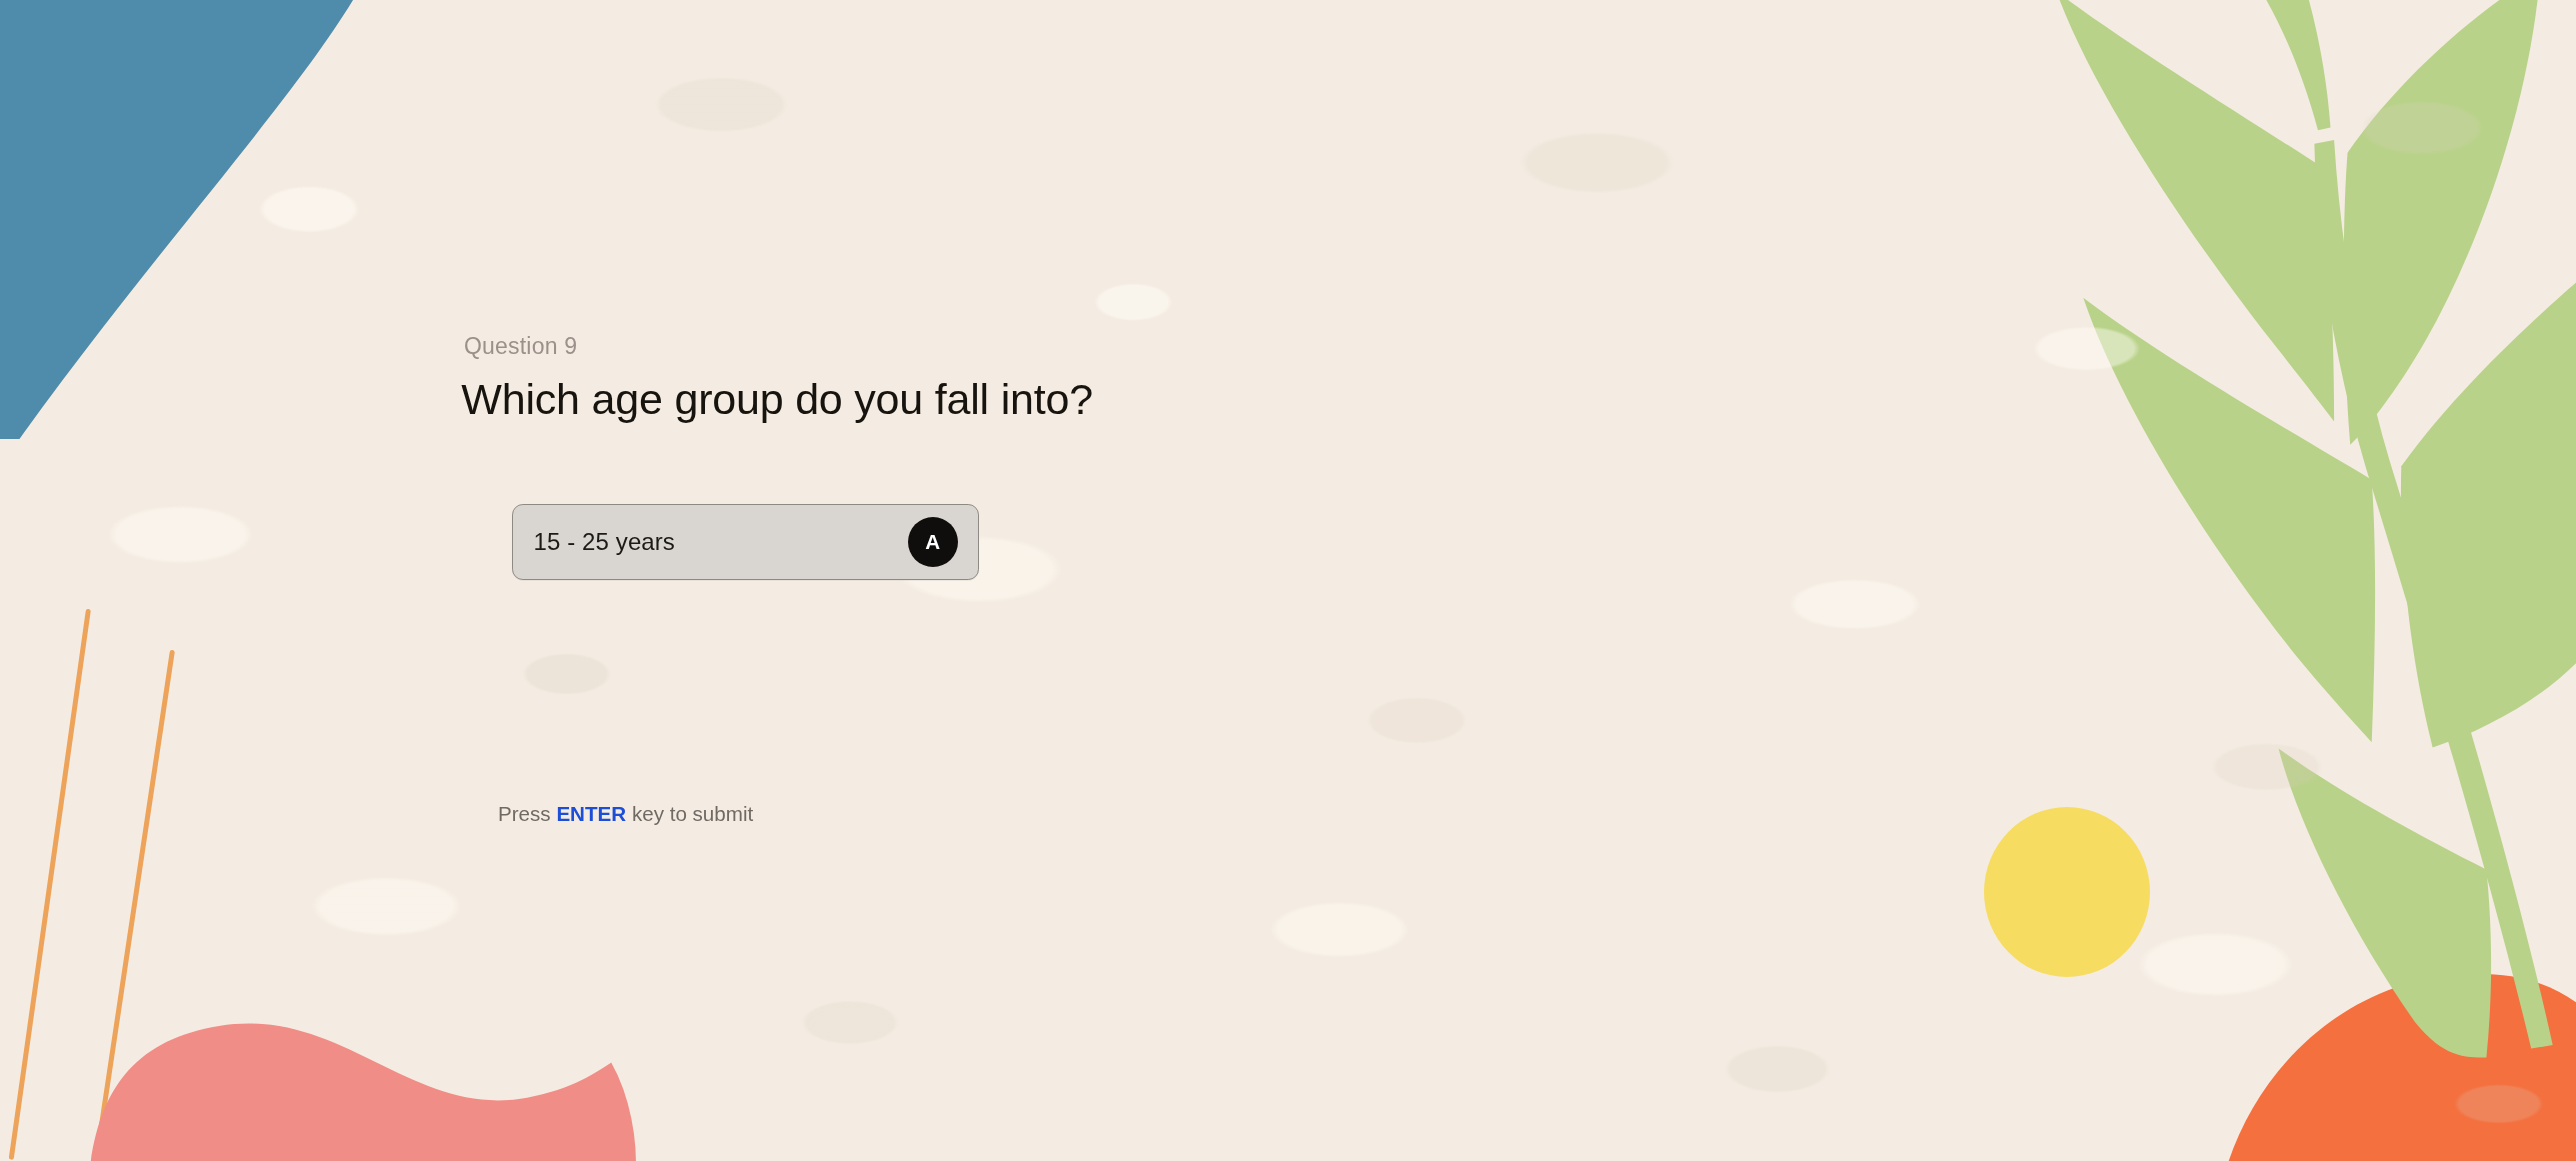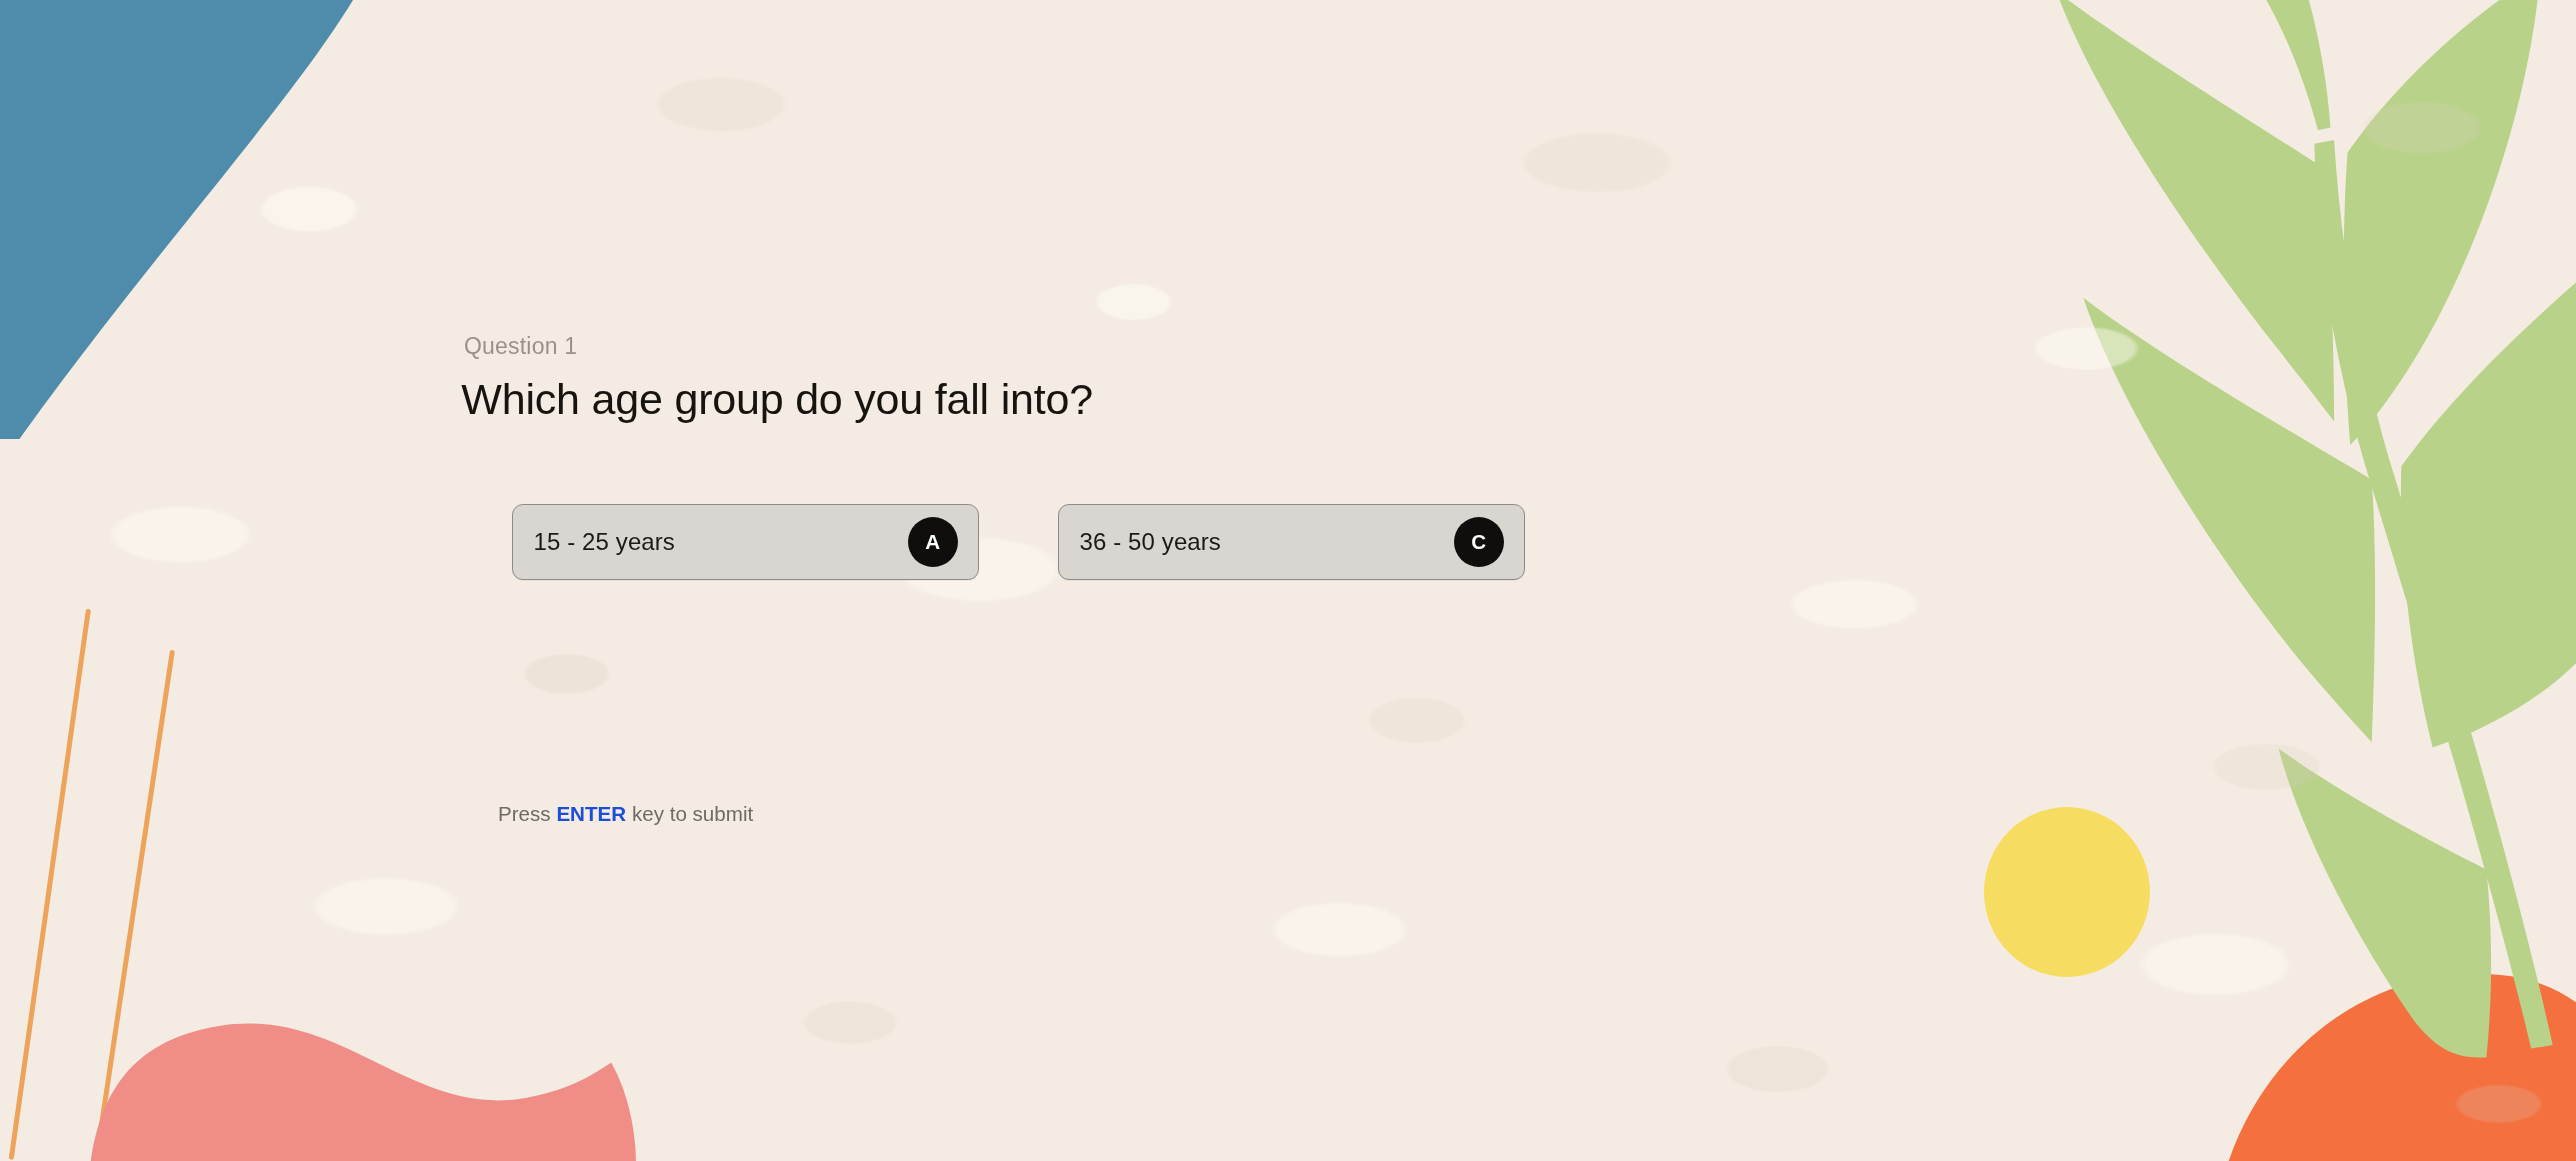--- a/index.html
+++ b/index.html
@@ -188,36 +188,32 @@
                C 592 1200, 616 1200, 640 1200 C 648 1120, 646 1050, 640 990 Z"></path>
 
       <path d="M452 165 C 432 90, 400 20, 368 -20 L 430 -20 C 450 40, 462 105, 466 162 Z"></path>
     </g>
   </svg>
 
   <div class="texture"></div>
 
   <div class="content">
 
-    <div class="q-number">Question 1</div>
+    <div class="q-number">Question 9</div>
 
     <h1 class="q-title">Which age group do you fall into?</h1>
 
     <div class="options">
 
       <div class="option">
         <span class="option-label">15 - 25 years</span>
         <span class="option-badge">A</span>
       </div>
 
 
-      <div class="option">
-        <span class="option-label">36 - 50 years</span>
-        <span class="option-badge">C</span>
-      </div>
 
 
 
     </div>
 
     <div class="submit-row">
 
 
       <div class="hint">
         <span>Press </span><b>ENTER</b><span> key to submit</span>

